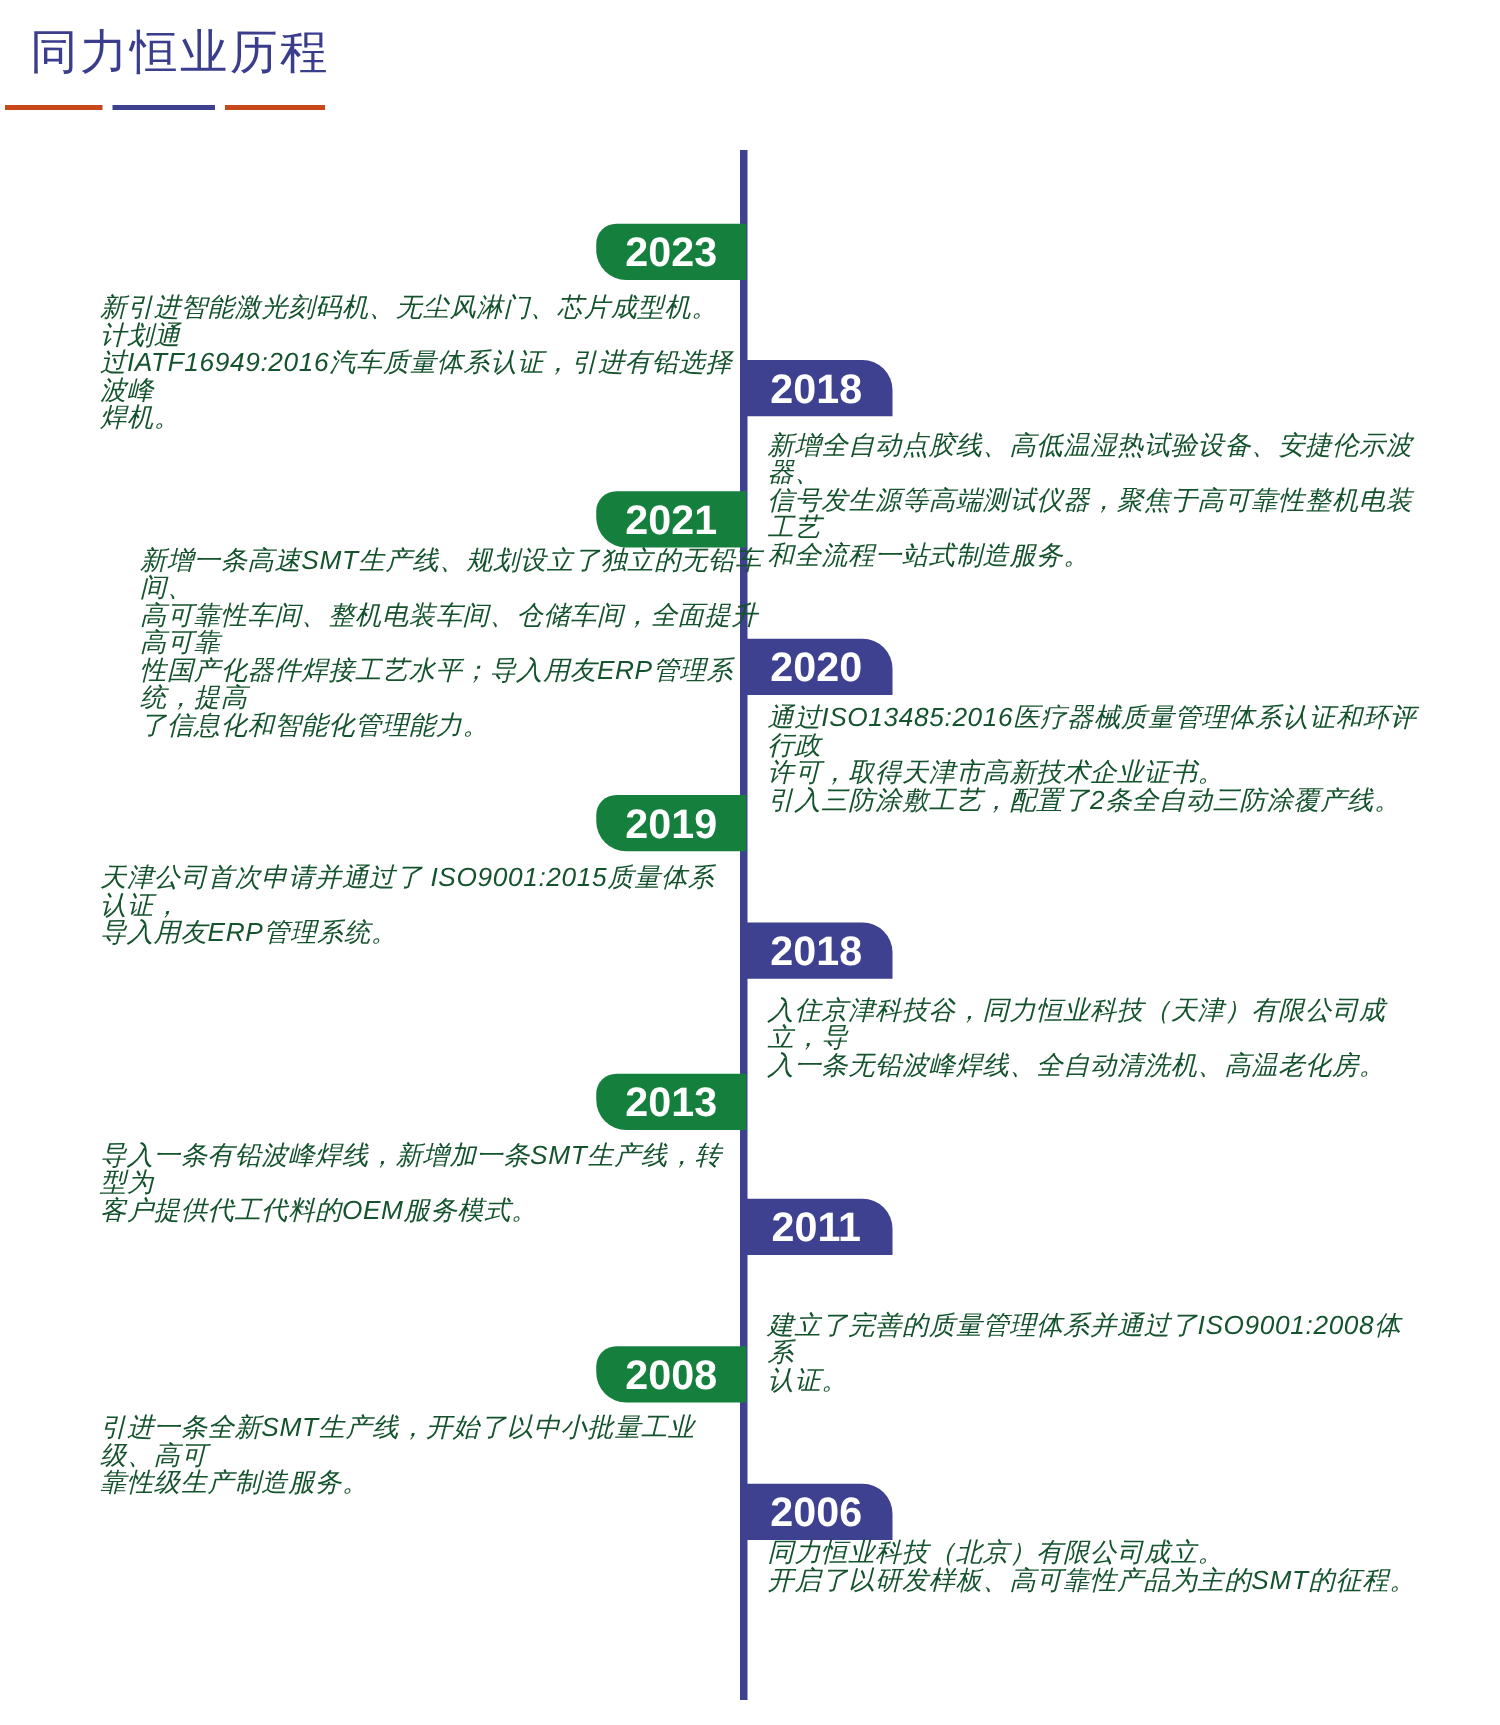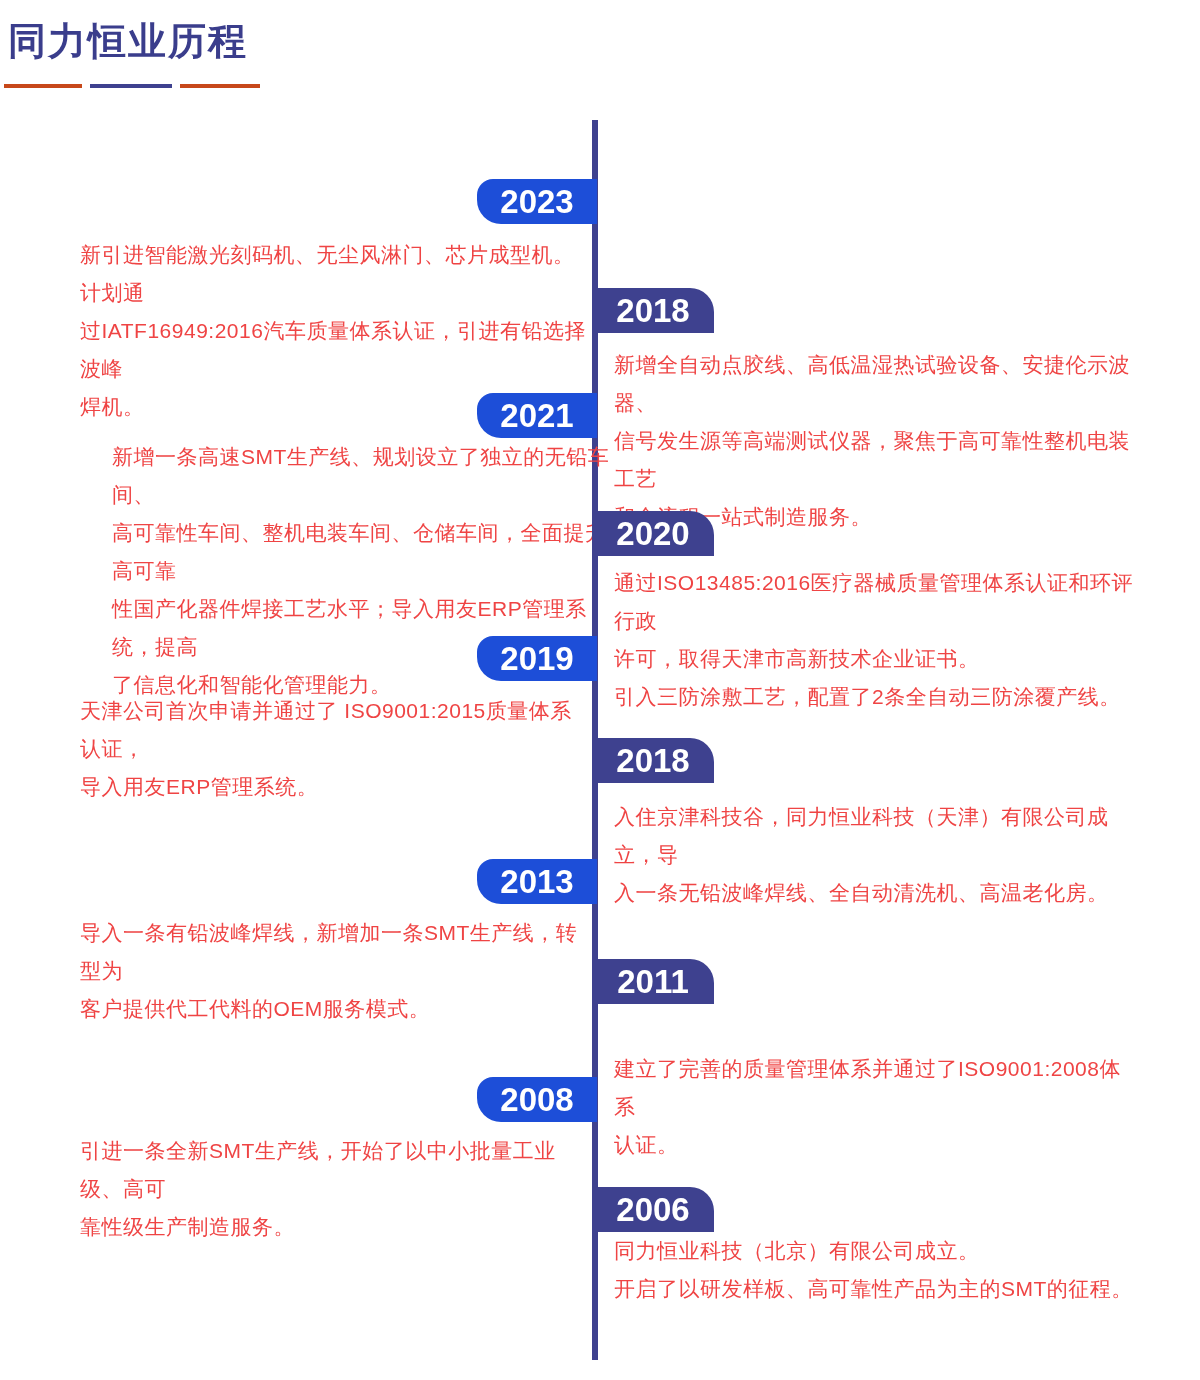--- a/index.html
+++ b/index.html
@@ -1,34 +1,34 @@
 <!DOCTYPE html>
 <html><head>
 <meta charset="utf-8">
 <style>
   html,body{margin:0;padding:0;background:#ffffff;}
   body{font-family:"Liberation Sans","DejaVu Sans",sans-serif;}
   .canvas{position:relative;width:1200px;height:1380px;background:#ffffff;overflow:hidden;}
 
-  .page-title{position:absolute;left:8px;top:16px;font-size:38px;font-weight:bold;
+  .page-title{position:absolute;left:24px;top:16px;font-size:38px;font-weight:normal;
     color:#3A3D8C;letter-spacing:2px;}
   .title-bar{position:absolute;top:84px;height:4px;}
   .bar-orange{background:#C7481A;}
   .bar-navy{background:#3E418F;}
 
   .timeline-line{position:absolute;left:592px;top:120px;width:6px;height:1240px;background:#3E418F;}
 
   .badge{position:absolute;width:120px;height:45px;display:flex;align-items:center;
     justify-content:center;color:#ffffff;font-size:33px;font-weight:bold;
     font-family:"Liberation Sans","DejaVu Sans",sans-serif;}
-  .badge.left{left:477px;border-radius:16px 0 0 24px;background:#1d4ed8;}
+  .badge.left{left:477px;border-radius:16px 0 0 24px;background:#15803d;}
   .badge.right{left:592px;width:122px;border-radius:0 24px 0 0;background:#3E418F;}
 
-  .milestone{position:absolute;font-size:21px;line-height:38px;color:#ef4444;
-    white-space:pre-line;letter-spacing:0.5px;}
+  .milestone{position:absolute;font-size:21px;line-height:22px;color:#14532d;
+    white-space:pre-line;letter-spacing:0.5px;font-style:italic;}
   .milestone.left{left:80px;width:510px;}
   .milestone.right{left:614px;width:520px;}
 </style>
 </head>
 <body>
 
 <div class="canvas">
 
   <div class="page-title">同力恒业历程</div>
   <div class="title-bar bar-orange" style="left:4px;width:78px;"></div>

